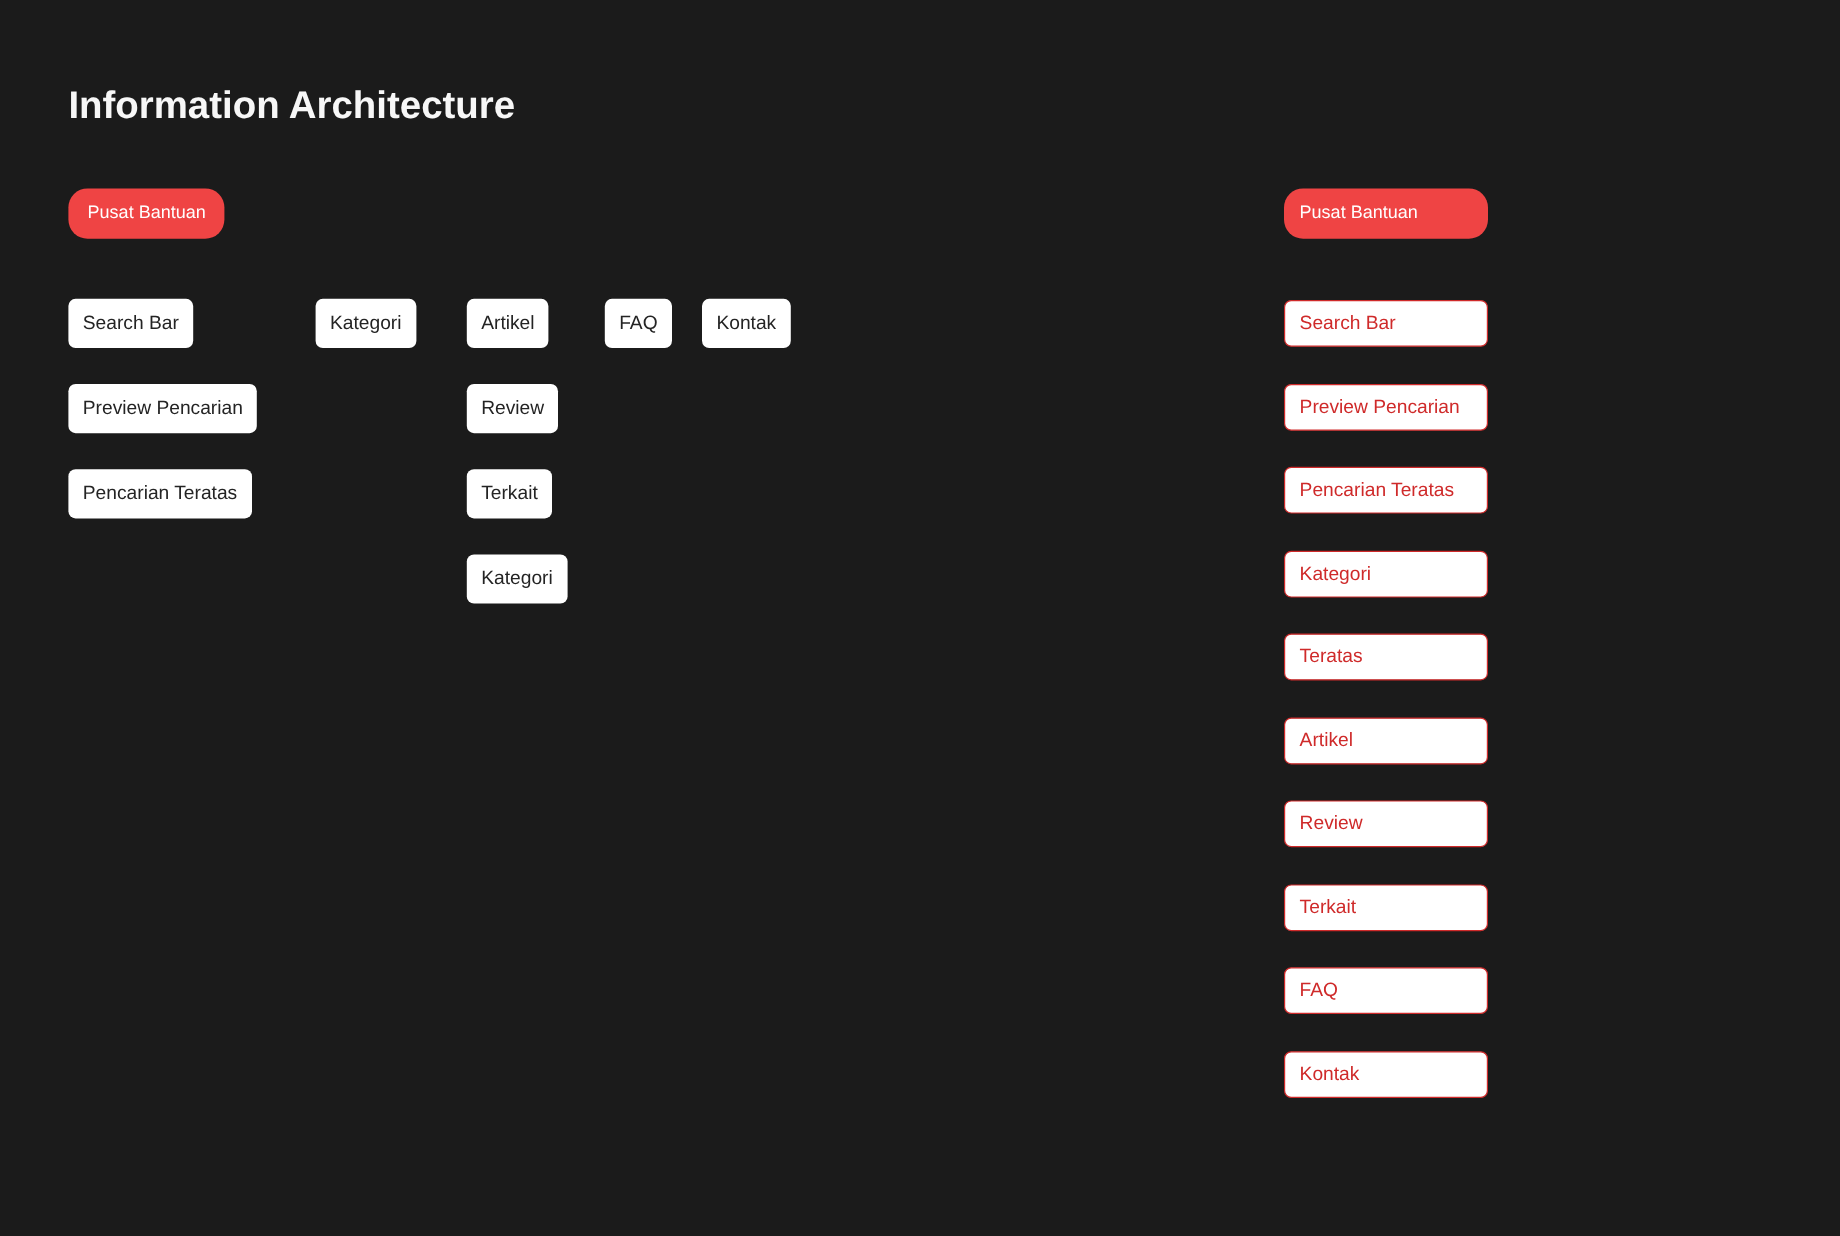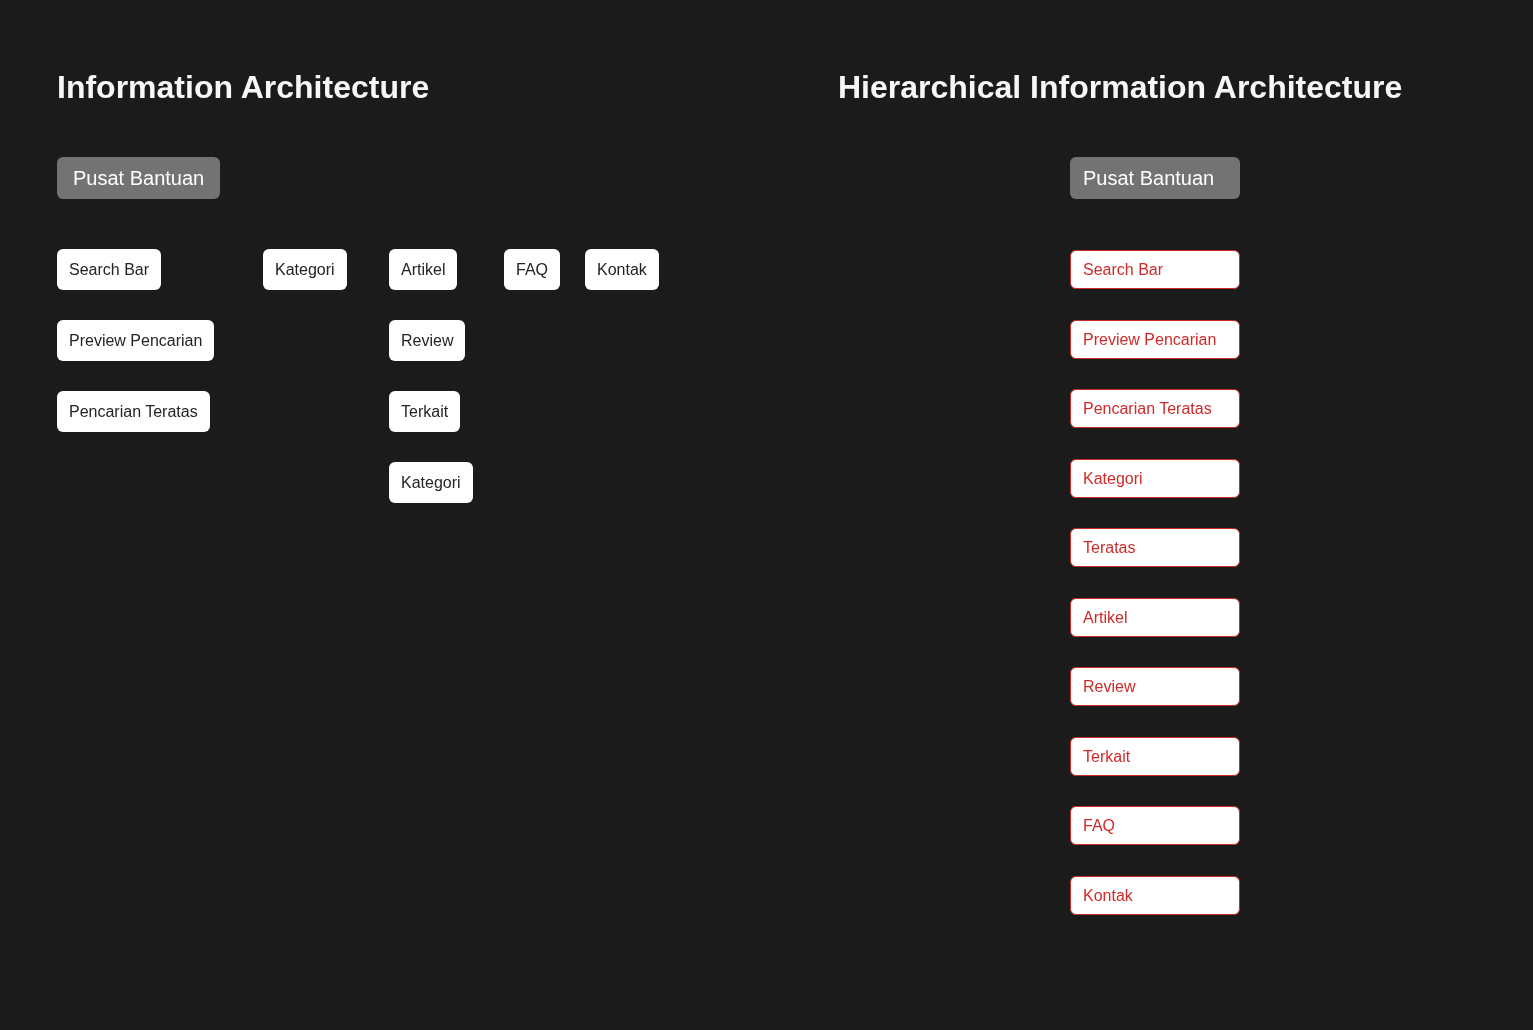--- a/index.html
+++ b/index.html
@@ -23,25 +23,25 @@
     font-weight: 700;
     line-height: 38px;
     white-space: nowrap;
   }
   #left-title  { left: 57px; }
   #right-title { left: 838px; }
 
   .root-btn {
     position: absolute;
     top: 157px;
-    background: #737373;
+    background: #ef4444;
     color: #ffffff;
-    font-size: 20px;
+    font-size: 15px;
     line-height: 22px;
-    border-radius: 6px;
+    border-radius: 16px;
     padding: 10px 16px;
     white-space: nowrap;
     box-sizing: border-box;
   }
   #left-root  { left: 57px; }
   #right-root { left: 1070px; width: 170px; padding: 10px 13px; }
 
   .flat-col {
     position: absolute;
     top: 249px;
@@ -87,21 +87,20 @@
     white-space: nowrap;
   }
 </style>
 </head>
 <body>
 
 <div class="canvas">
 
   <div class="section-title" id="left-title">Information Architecture</div>
 
-  <div class="section-title" id="right-title">Hierarchical Information Architecture</div>
 
   <div class="root-btn" id="left-root">Pusat Bantuan</div>
 
   <div class="root-btn" id="right-root">Pusat Bantuan</div>
 
   <div class="flat-col" id="flat-col-search">
     <div class="node">Search Bar</div>
     <div class="node">Preview Pencarian</div>
     <div class="node">Pencarian Teratas</div>
   </div>

